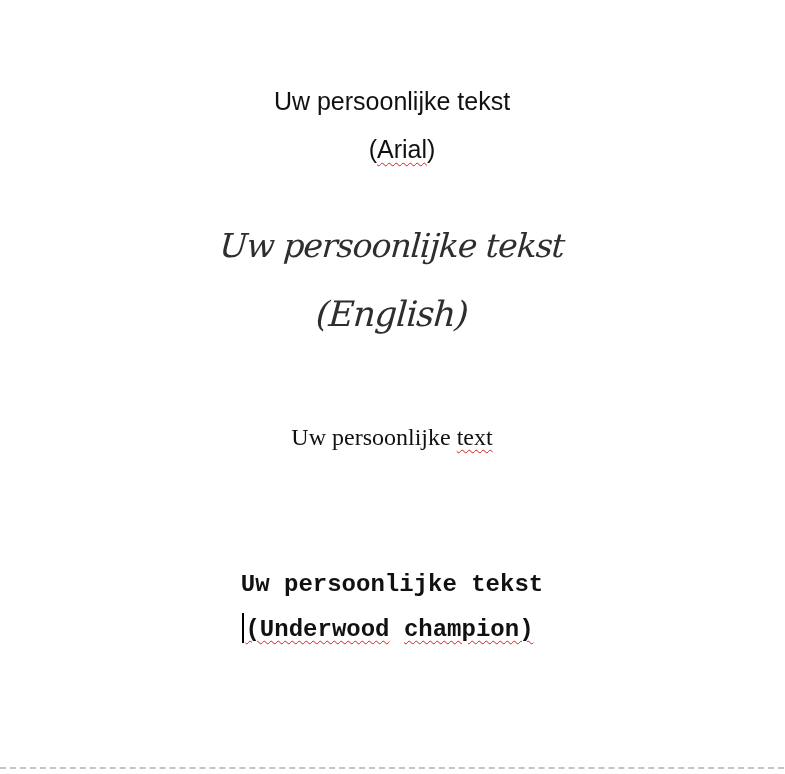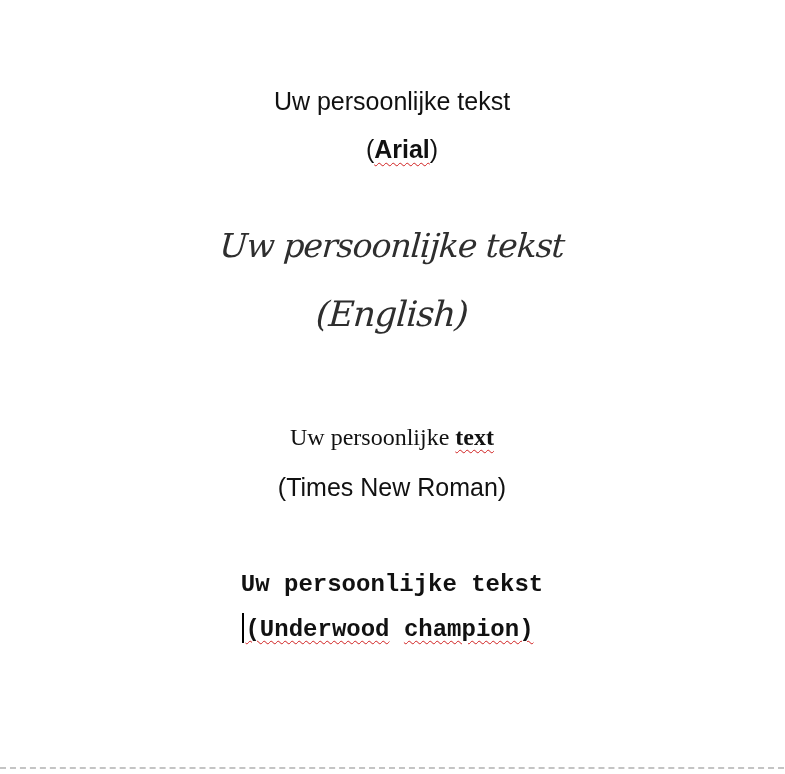--- a/index.html
+++ b/index.html
@@ -38,21 +38,20 @@
   .f-times  { font-family: "Liberation Serif", serif; font-size: 24px; }
   
   .f-mono   { font-family: "Liberation Mono", monospace; font-weight: 700; font-size: 24px; }
   
   .sq {
     text-decoration-line: underline;
     text-decoration-style: wavy;
     text-decoration-color: var(--spellcheck, #d02020);
     text-decoration-thickness: 1px;
     text-underline-offset: 4px;
-    font-weight: bold;
   }
   
   .caret {
     display: inline-block;
     width: 2px;
     height: 30px;
     background: #000000;
     vertical-align: -7px;
     margin-right: 1px;
   }
@@ -79,19 +78,18 @@
 
 <div class="canvas">
 
   <div class="line f-arial pos-arial-1"><span>Uw persoonlijke tekst</span></div>
   <div class="line f-arial pos-arial-2"><span>(</span><span class="sq">Arial</span><span>)</span></div>
 
   <div class="line f-script sz-1 pos-script-1"><span>Uw persoonlijke tekst</span></div>
   <div class="line f-script sz-2 pos-script-2"><span>(English)</span></div>
 
   <div class="line f-times pos-times-1"><span>Uw persoonlijke </span><span class="sq">text</span></div>
-  <div class="line f-arial pos-times-2"><span>(Times New Roman)</span></div>
 
   <div class="line f-mono pos-mono-1"><span>Uw persoonlijke tekst</span></div>
   <div class="line f-mono pos-mono-2"><span class="caret"></span><span class="sq">(Underwood</span><span> </span><span class="sq">champion)</span></div>
 
   <div class="divider"></div>
 </div>
 
 </body></html>

